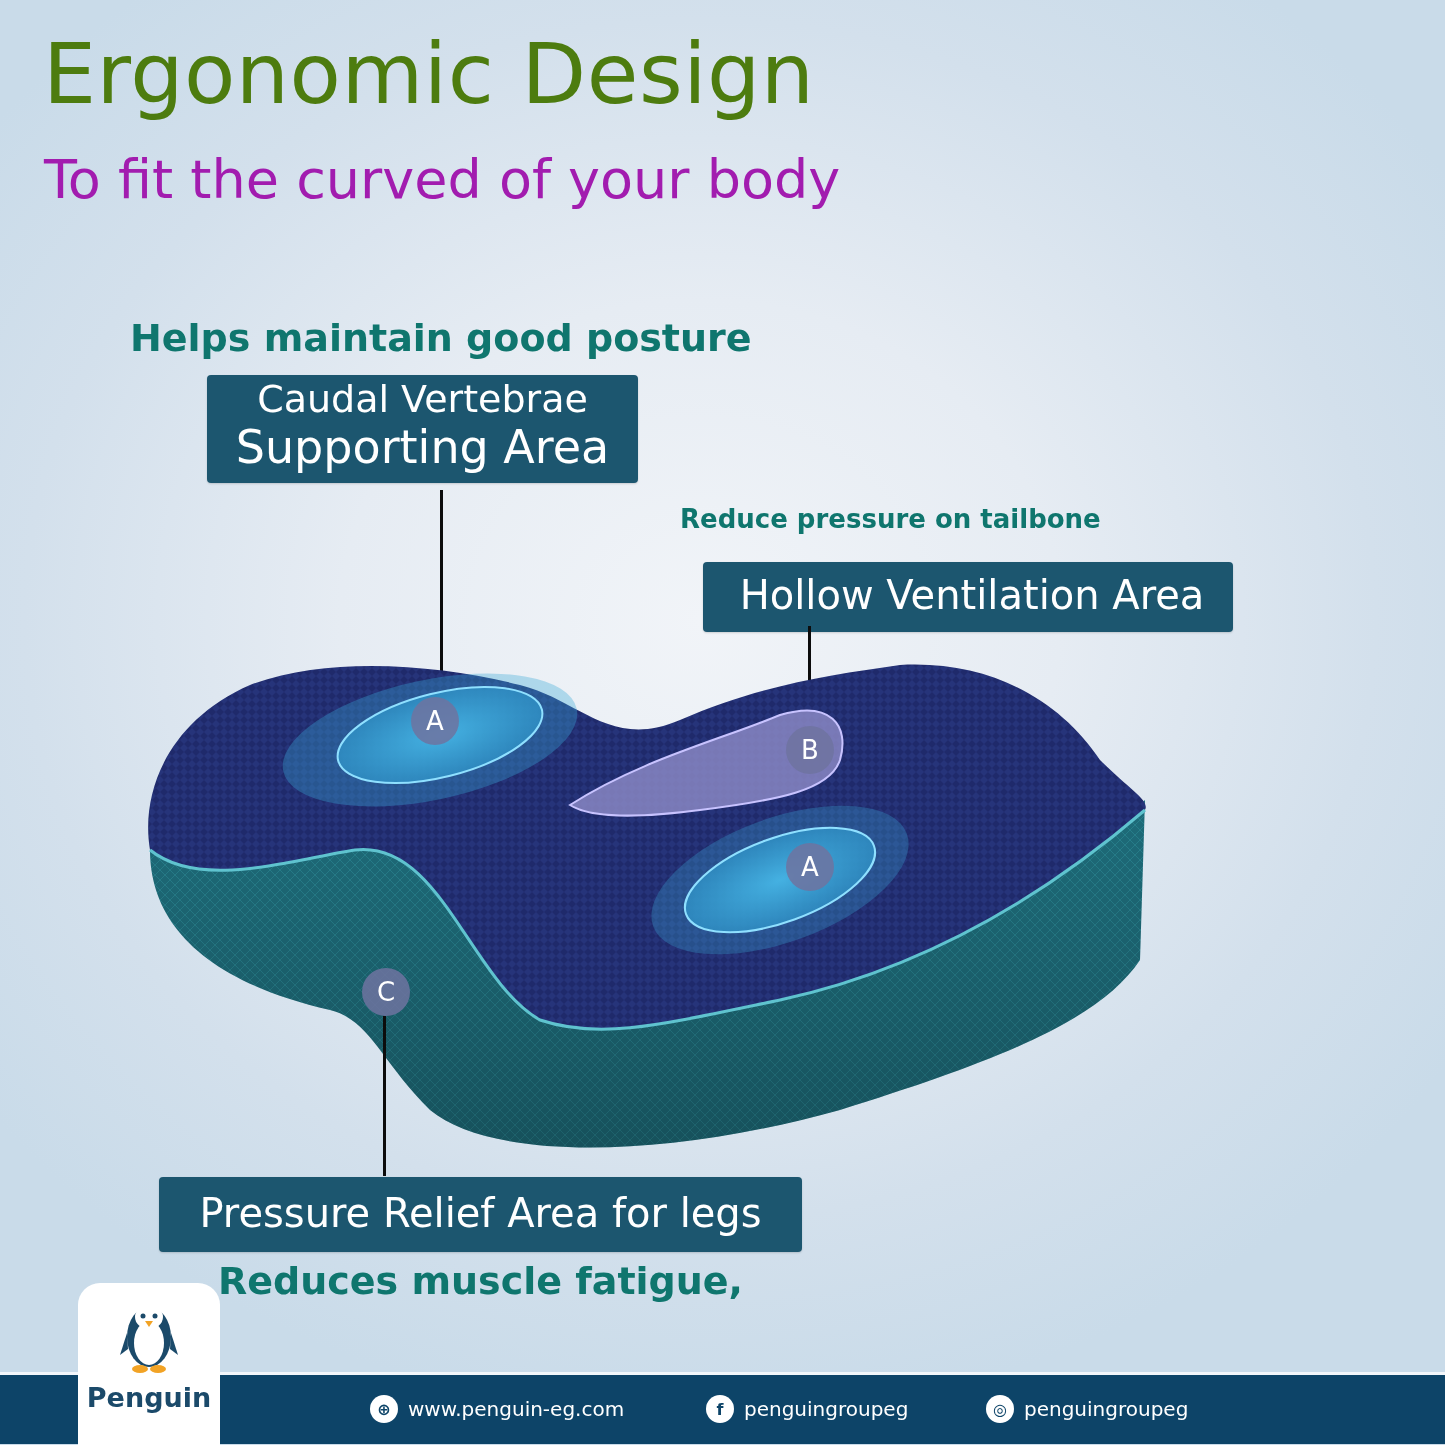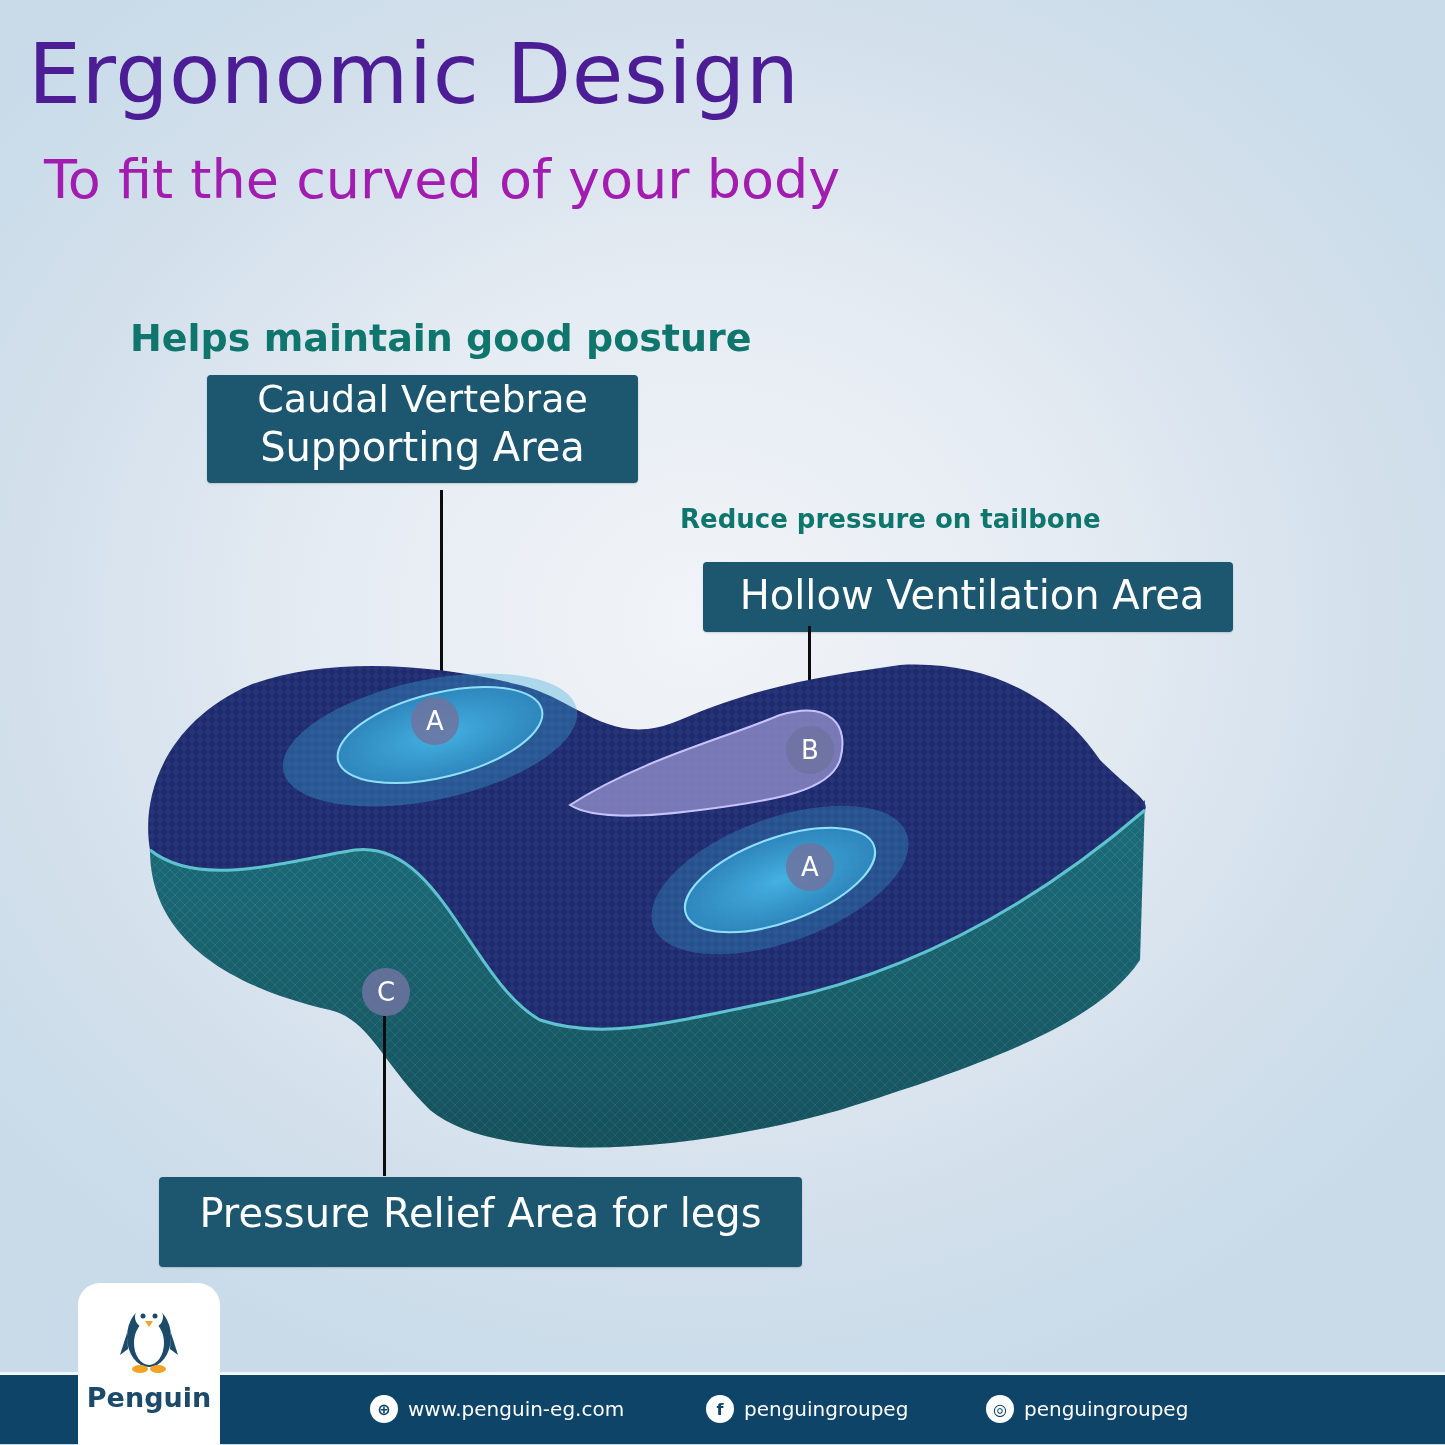--- a/index.html
+++ b/index.html
@@ -5,22 +5,22 @@
   * { box-sizing: border-box; margin: 0; padding: 0; }
   html, body { width: 1445px; height: 1445px; overflow: hidden; }
   body {
     position: relative;
     font-family: "DejaVu Sans", sans-serif;
     background: radial-gradient(ellipse 900px 800px at 700px 620px, #f1f4f8 0%, #e6ecf3 40%, #d3e0ec 75%, #c9dbe9 100%);
   }
   .abs { position: absolute; }
 
   .title {
-    left: 28px; top: 28px;
-    font-size: 84px; color: #4c1d95; letter-spacing: 0.5px;
+    left: 43px; top: 28px;
+    font-size: 84px; color: #4d7c0f; letter-spacing: 0.5px;
     font-family: "DejaVu Sans", sans-serif; font-weight: 400;
     line-height: 1.1;
   }
   .subtitle {
     left: 44px; top: 150px;
     font-size: 54px; color: #a21caf;
     font-family: "DejaVu Sans", sans-serif;
     line-height: 1.1;
   }
 
@@ -76,21 +76,21 @@
 </style>
 </head>
 <body>
 
 <div class="abs title">Ergonomic Design</div>
 <div class="abs subtitle">To fit the curved of your body</div>
 
 <div class="abs caption" style="left:130px; top:316px; font-size:38px;">Helps maintain good posture</div>
 <div class="abs tag" style="left:207px; top:375px; width:431px; height:108px; ">
   <div style="font-size:38px; line-height:48px;">Caudal Vertebrae</div>
-  <div style="font-size:40px; line-height:48px;">Supporting Area</div>
+  <div style="font-size:46px; line-height:48px;">Supporting Area</div>
 </div>
 <div class="abs leader" style="left:440px; top:490px; height:198px;"></div>
 
 <div class="abs caption" style="left:680px; top:504px; font-size:26px;">Reduce pressure on tailbone</div>
 <div class="abs tag" style="left:703px; top:562px; width:530px; height:70px; font-size:40px; line-height:66px;padding-left:8px;">Hollow Ventilation Area</div>
 <div class="abs leader" style="left:808px; top:626px; height:82px;"></div>
 
 <div class="abs cushion-wrap">
   <svg width="1060" height="530" viewBox="0 0 1060 530" xmlns="http://www.w3.org/2000/svg">
     <defs>
@@ -128,22 +128,23 @@
     <ellipse cx="640" cy="240" rx="100" ry="42" transform="rotate(-20 640 240)" fill="url(#zoneA)" stroke="#8fe0ff" stroke-width="2"></ellipse>
   </svg>
 </div>
 
 <div class="abs marker" style="left:411px; top:697px;">A</div>
 <div class="abs marker" style="left:786px; top:726px;">B</div>
 <div class="abs marker" style="left:786px; top:843px;">A</div>
 <div class="abs marker" style="left:362px; top:968px;">C</div>
 
 <div class="abs leader" style="left:383px; top:1016px; height:160px;"></div>
-<div class="abs tag" style="left:159px; top:1177px; width:643px; height:90px; font-size:40px; line-height:72px;">Pressure Relief Area for legs</div>
+<div class="abs tag" style="left:159px; top:1177px; width:643px; height:75px; font-size:40px; line-height:72px;">Pressure Relief Area for legs</div>
 <div class="abs caption" style="left:159px; width:643px; top:1256px; font-size:38px; text-align:center; line-height:50px;">
+  <div>Reduces muscle fatigue,</div>
 </div>
 
 <div class="abs footer-bar">
   <div class="abs footer-item" style="left:370px; top:20px;">
     <span class="footer-icon">⊕</span>
     <span>www.penguin-eg.com</span>
   </div>
   <div class="abs footer-item" style="left:706px; top:20px;">
     <span class="footer-icon">f</span>
     <span>penguingroupeg</span>

